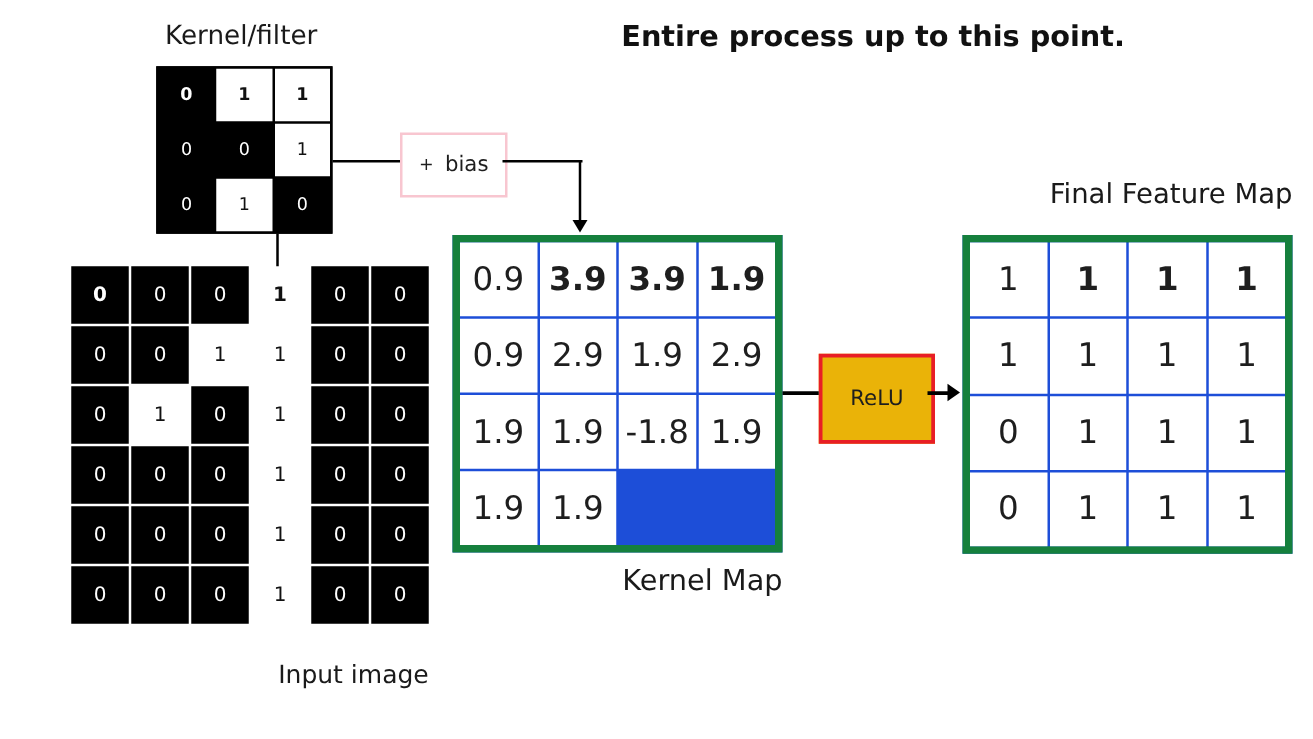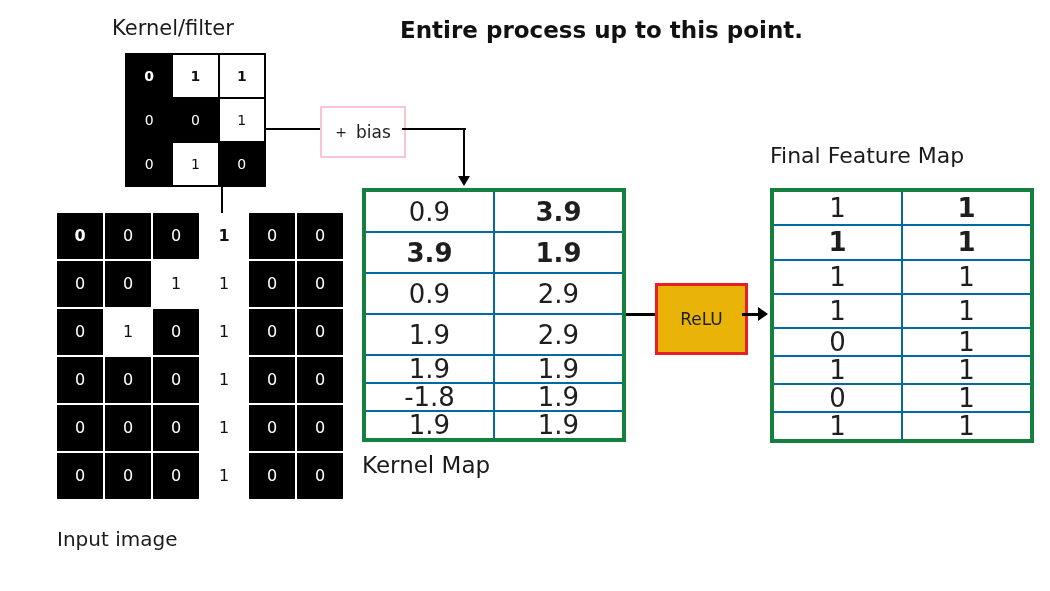--- a/index.html
+++ b/index.html
@@ -2,21 +2,21 @@
 <html><head>
 <meta charset="utf-8">
 <style>
   html,body{margin:0;padding:0;background:#fff;}
   .canvas{
     position:relative;width:1050px;height:591px;background:#ffffff;
     font-family:"DejaVu Sans","Liberation Sans",sans-serif;color:#1e1e1e;overflow:hidden;
   }
   .abs{position:absolute;}
   .label{white-space:nowrap;color:#1a1a1a;}
-  .centered{text-align:left;}
+  .centered{text-align:right;}
 
   
   .grid{display:grid;box-sizing:border-box;}
   .grid .cell{
     display:flex;align-items:center;justify-content:center;
     box-sizing:border-box;line-height:1;
   }
   .cell.bold{font-weight:700;}
   .cell.dark{background:#000;color:#fff;}
   .cell.light{background:#fff;color:#111;}
@@ -31,22 +31,22 @@
 
   .input-grid{
     left:57px;top:213px;width:286px;height:286px;
     background:#fff;gap:2px;
     grid-template-columns:repeat(6,1fr);grid-template-rows:repeat(6,1fr);
   }
   .input-grid .cell{font-size:16px;font-weight:500;}
   .input-grid .cell.bold{font-weight:800;}
 
   .map-grid{
-    background:#0369a1;border:4px solid #15803d;gap:2px;
-    grid-template-columns:repeat(2,1fr);grid-template-rows:repeat(4,1fr);
+    background:#1d4ed8;border:6px solid #15803d;gap:2px;
+    grid-template-columns:repeat(4,1fr);grid-template-rows:repeat(4,1fr);
   }
   .map-grid .cell{background:#fff;color:#1e1e1e;font-size:26px;}
   .feature-grid{left:362px;top:188px;width:264px;height:254px;}
   .final-grid{left:770px;top:188px;width:264px;height:255px;}
 
   
   .bias-box{
     left:320px;top:106px;width:82px;height:48px;
     border:2px solid #f8c6d0;background:#fff;
     display:flex;align-items:center;justify-content:center;gap:9px;
@@ -64,21 +64,21 @@
   .arrow-down{
     width:0;height:0;border-left:6px solid transparent;border-right:6px solid transparent;
     border-top:10px solid #000;
   }
   .arrow-right{
     width:0;height:0;border-top:7px solid transparent;border-bottom:7px solid transparent;
     border-left:10px solid #000;
   }
 
   
-  .kernel-label{left:112px;top:16px;font-size:21px;}
+  .kernel-label{left:132px;top:16px;font-size:21px;}
   .main-title{left:400px;top:17px;width:500px;font-size:23px;font-weight:700;color:#111;}
   .final-label{left:770px;top:143px;width:264px;font-size:22px;}
   .feature-label{left:362px;top:452px;width:264px;font-size:23px;}
   .input-label{left:57px;top:527px;width:286px;font-size:20px;}
 </style>
 </head>
 <body>
 
 <div class="canvas">
 

